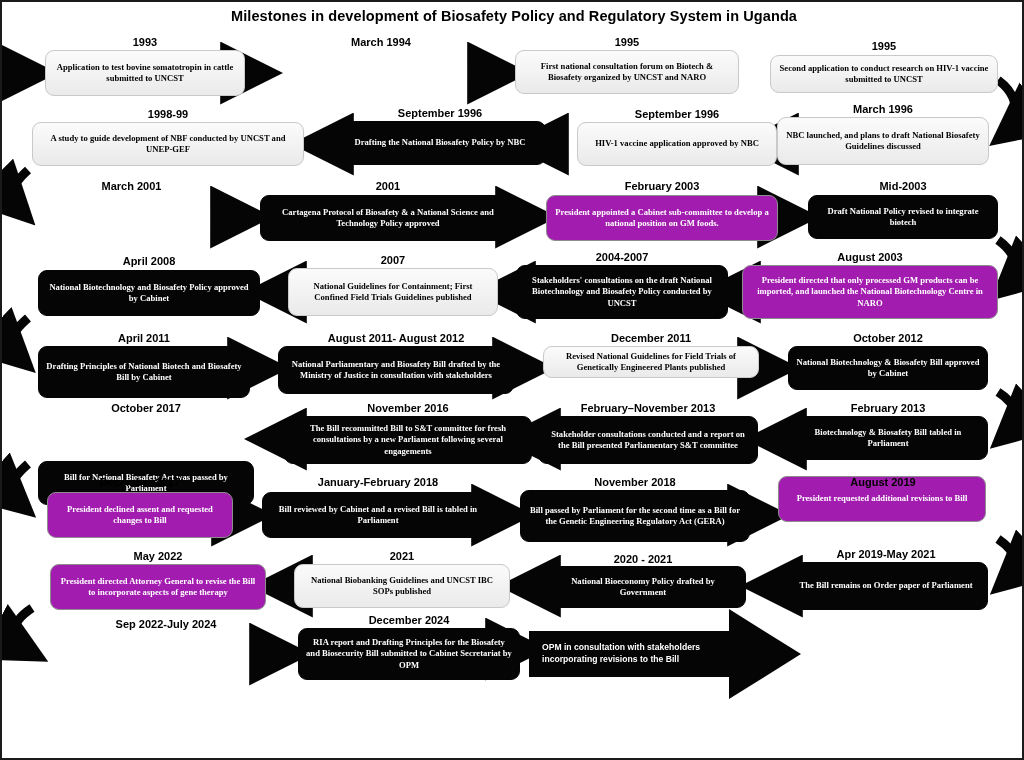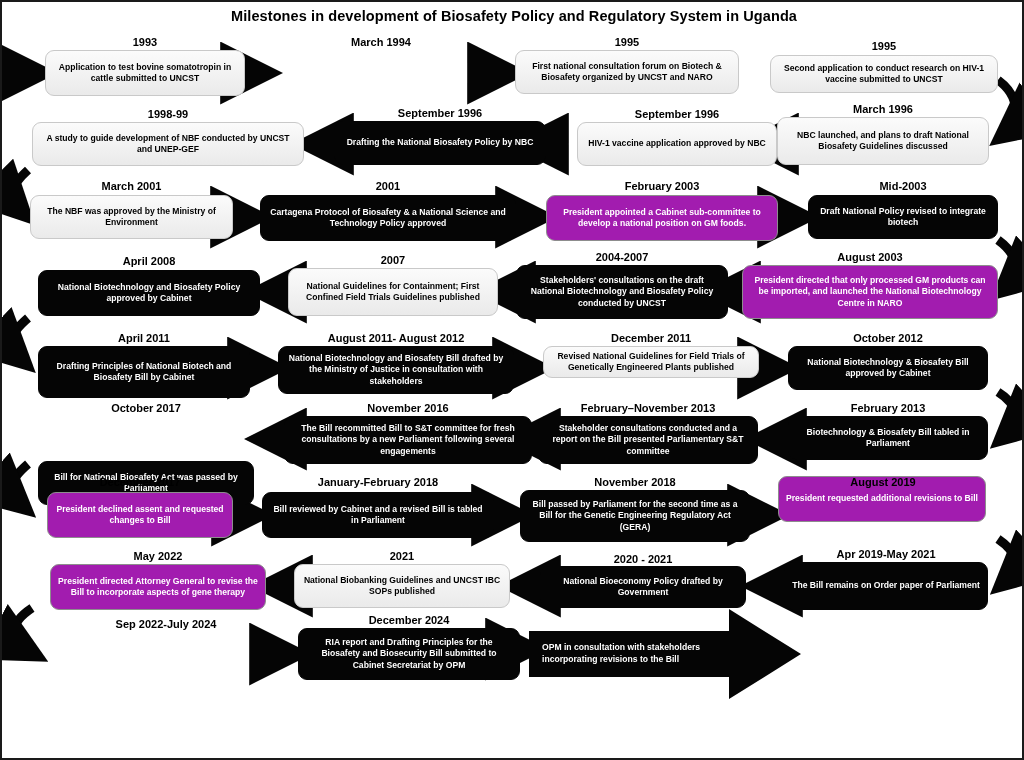--- a/index.html
+++ b/index.html
@@ -29,21 +29,21 @@
     box-sizing:border-box;
     border-radius:9px;
     display:flex;align-items:center;justify-content:center;
     text-align:center;
     padding:4px 7px;
     font-size:8.6px;
     font-weight:bold;
     line-height:1.33;
     z-index:3;
   }
-  .node .txt{display:block;width:100%;}
+  .node .txt{display:block;width:100%;font-family:Liberation Serif, serif;}
   .node.black{background:#050505;color:#ffffff;border:1px solid #050505;}
   .node.gray{background:#a21caf;color:#ffffff;border:1px solid #8d8d8d;}
   .node.light{
     background:#f0f0f0;color:#000000;
     border:1px solid #c9c9c9;
     background-image:linear-gradient(#fbfbfb,#eaeaea);
   }
   .datelabel{
     position:absolute;
     text-align:center;
@@ -163,23 +163,20 @@
   <div class="node light" style="left:575px; top:120px; width:200px;height:44px;">
     <span class="txt">HIV-1 vaccine application approved by NBC</span>
     </div>
 
   <div class="datelabel" style="left:775px; top:101px; width:212px;">March 1996</div>
   <div class="node light" style="left:775px; top:115px; width:212px;height:48px;">
     <span class="txt">NBC launched, and plans to draft National Biosafety Guidelines discussed</span>
     </div>
 
   <div class="datelabel" style="left:28px;  top:178px; width:203px;">March 2001</div>
-  <div class="node light" style="left:28px;  top:193px; width:203px;height:44px;">
-    <span class="txt">The NBF was approved by the Ministry of Environment</span>
-    </div>
 
   <div class="datelabel" style="left:258px; top:178px; width:256px;">2001</div>
   <div class="node black" style="left:258px; top:193px; width:256px;height:46px;">
     <span class="txt">Cartagena Protocol of Biosafety &amp; a  National Science and Technology Policy approved</span>
     </div>
 
   <div class="datelabel" style="left:544px; top:178px; width:232px;">February 2003</div>
   <div class="node gray" style="left:544px; top:193px; width:232px;height:46px;">
     <span class="txt">President appointed a Cabinet sub-committee to develop a national position on  GM foods.</span>
     </div>
@@ -209,21 +206,21 @@
     <span class="txt">President directed that only processed GM products can be imported, and launched the National Biotechnology Centre in NARO</span>
     </div>
 
   <div class="datelabel" style="left:36px;  top:330px; width:212px;">April 2011</div>
   <div class="node black" style="left:36px;  top:344px; width:212px;height:52px;align-items:center;">
     <span class="txt">Drafting Principles  of National Biotech and Biosafety Bill by Cabinet</span>
     </div>
 
   <div class="datelabel" style="left:276px; top:330px; width:236px;">August 2011- August 2012</div>
   <div class="node black" style="left:276px; top:344px; width:236px;height:48px;">
-    <span class="txt">National Biotechnology and Biosafety Bill drafted by the Ministry of Justice in consultation with stakeholders</span>
+    <span class="txt">National Parliamentary and Biosafety Bill drafted by the Ministry of Justice in consultation with stakeholders</span>
     </div>
 
   <div class="datelabel" style="left:541px; top:330px; width:216px;">December 2011</div>
   <div class="node light" style="left:541px; top:344px; width:216px;height:32px;">
     <span class="txt">Revised National Guidelines for Field Trials of Genetically Engineered Plants published</span>
     </div>
 
   <div class="datelabel" style="left:786px; top:330px; width:200px;">October 2012</div>
   <div class="node black" style="left:786px; top:344px; width:200px;height:44px;">
     <span class="txt">National Biotechnology &amp; Biosafety Bill approved by Cabinet</span>

